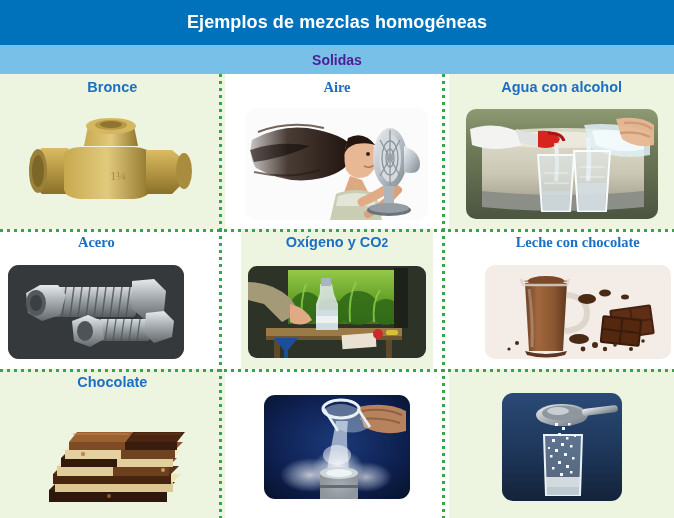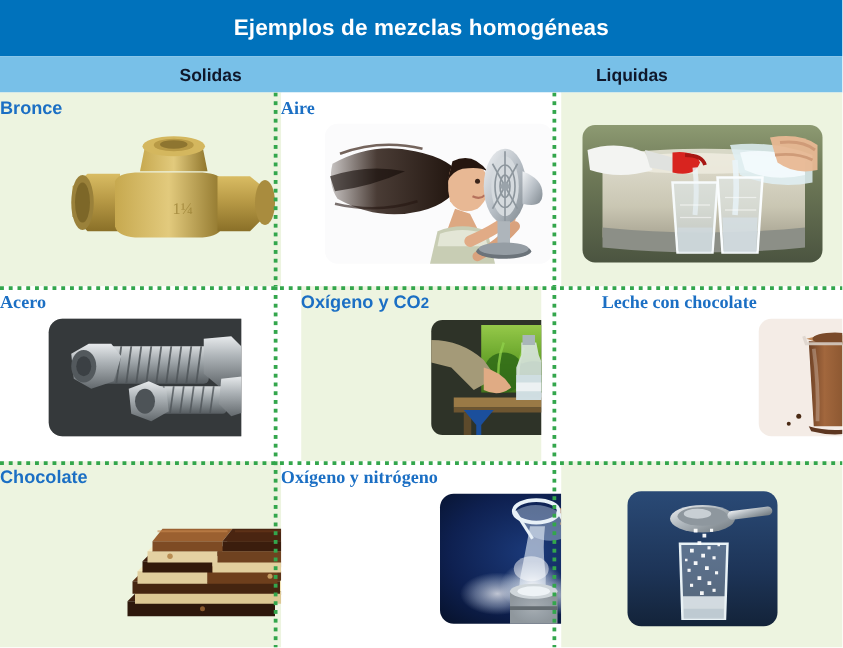--- a/index.html
+++ b/index.html
@@ -39,21 +39,21 @@
     height: 29px;
     background: #78C0E8;
     display: flex;
     flex: 0 0 29px;
   }
   .subheader-cell {
     flex: 1 1 0;
     display: flex;
     align-items: center;
     justify-content: center;
-    color: #0f172a;
+    color: #4c1d95;
     font-size: 14px;
     font-weight: bold;
   }
 
   
   .grid-body {
     flex: 1 1 auto;
     display: flex;
     flex-direction: column;
     position: relative;
@@ -64,21 +64,22 @@
     position: relative;
   }
   .grid-row.row-1 { flex: 0 0 155px; }
   .grid-row.row-2 { flex: 0 0 140px; gap: 48px; }
   .grid-row.row-3 { flex: 1 1 auto; }
 
   .cell {
     flex: 1 1 0;
     position: relative;
     display: flex;
-    flex-direction: row;
+    flex-direction: column;
+    align-items: center;
     padding-top: 6px;
     overflow: hidden;
   }
   .cell.bg-green { background: #EDF4E0; }
   .cell.bg-white { background: #FFFFFF; font-family: Liberation Serif, serif; }
 
   .cell-label {
     color: #1B6FC4;
     font-size: 14.5px;
     font-weight: bold;
@@ -127,21 +128,20 @@
 </style>
 </head>
 <body>
 
 <div id="infographic">
 
   <div class="title-bar">Ejemplos de mezclas homogéneas</div>
 
   <div class="subheader-bar">
     <div class="subheader-cell">Solidas</div>
-    <div class="subheader-cell">Liquidas</div>
   </div>
 
   <div class="grid-body">
 
     <div class="grid-row row-1">
 
       <div class="cell bg-green">
         <div class="cell-label">Bronce</div>
         <div class="cell-figure">
           <svg width="180" height="108" viewBox="0 0 180 108" aria-hidden="true">
@@ -224,20 +224,21 @@
             <ellipse cx="146" cy="52" rx="3.4" ry="3.4" fill="#9aa3aa"></ellipse>
             <path d="M160 40 Q176 46 176 58 Q176 70 160 66 Z" fill="url(#metalg)"></path>
             <rect x="140" y="80" width="10" height="22" fill="#aeb5bb"></rect>
             <ellipse cx="145" cy="104" rx="22" ry="6" fill="#6b737a"></ellipse>
             <ellipse cx="145" cy="102" rx="20" ry="5" fill="#959da4"></ellipse>
           </svg>
         </div>
       </div>
 
       <div class="cell bg-green">
+        <div class="cell-label">Agua con alcohol</div>
         <div class="cell-figure">
           <svg width="196" height="114" viewBox="0 0 196 114" aria-hidden="true">
             <defs>
               <linearGradient id="bgout" x1="0" y1="0" x2="0" y2="1">
                 <stop offset="0%" stop-color="#8d9a72"></stop>
                 <stop offset="35%" stop-color="#6f7a58"></stop>
                 <stop offset="100%" stop-color="#4b5440"></stop>
               </linearGradient>
               <linearGradient id="tank" x1="0" y1="0" x2="0" y2="1">
                 <stop offset="0%" stop-color="#e6e3d6"></stop>
@@ -494,21 +495,20 @@
 
               <circle cx="66" cy="52" r="2.2" fill="#b98d52"></circle>
               <circle cx="146" cy="68" r="2" fill="#c49a5e"></circle>
               <circle cx="92" cy="94" r="2" fill="#8a5a2e"></circle>
             </g>
           </svg>
         </div>
       </div>
 
       <div class="cell bg-white">
-        <div class="cell-label">Oxígeno y nitrógeno</div>
         <div class="cell-figure">
           <svg width="150" height="108" viewBox="0 0 150 108" aria-hidden="true">
             <defs>
               <radialGradient id="nbg" cx="50%" cy="45%" r="75%">
                 <stop offset="0%" stop-color="#1b3a7a"></stop>
                 <stop offset="60%" stop-color="#0e2050"></stop>
                 <stop offset="100%" stop-color="#061129"></stop>
               </radialGradient>
               <radialGradient id="fogg" cx="50%" cy="50%" r="50%">
                 <stop offset="0%" stop-color="#ffffff" stop-opacity="0.92"></stop>

